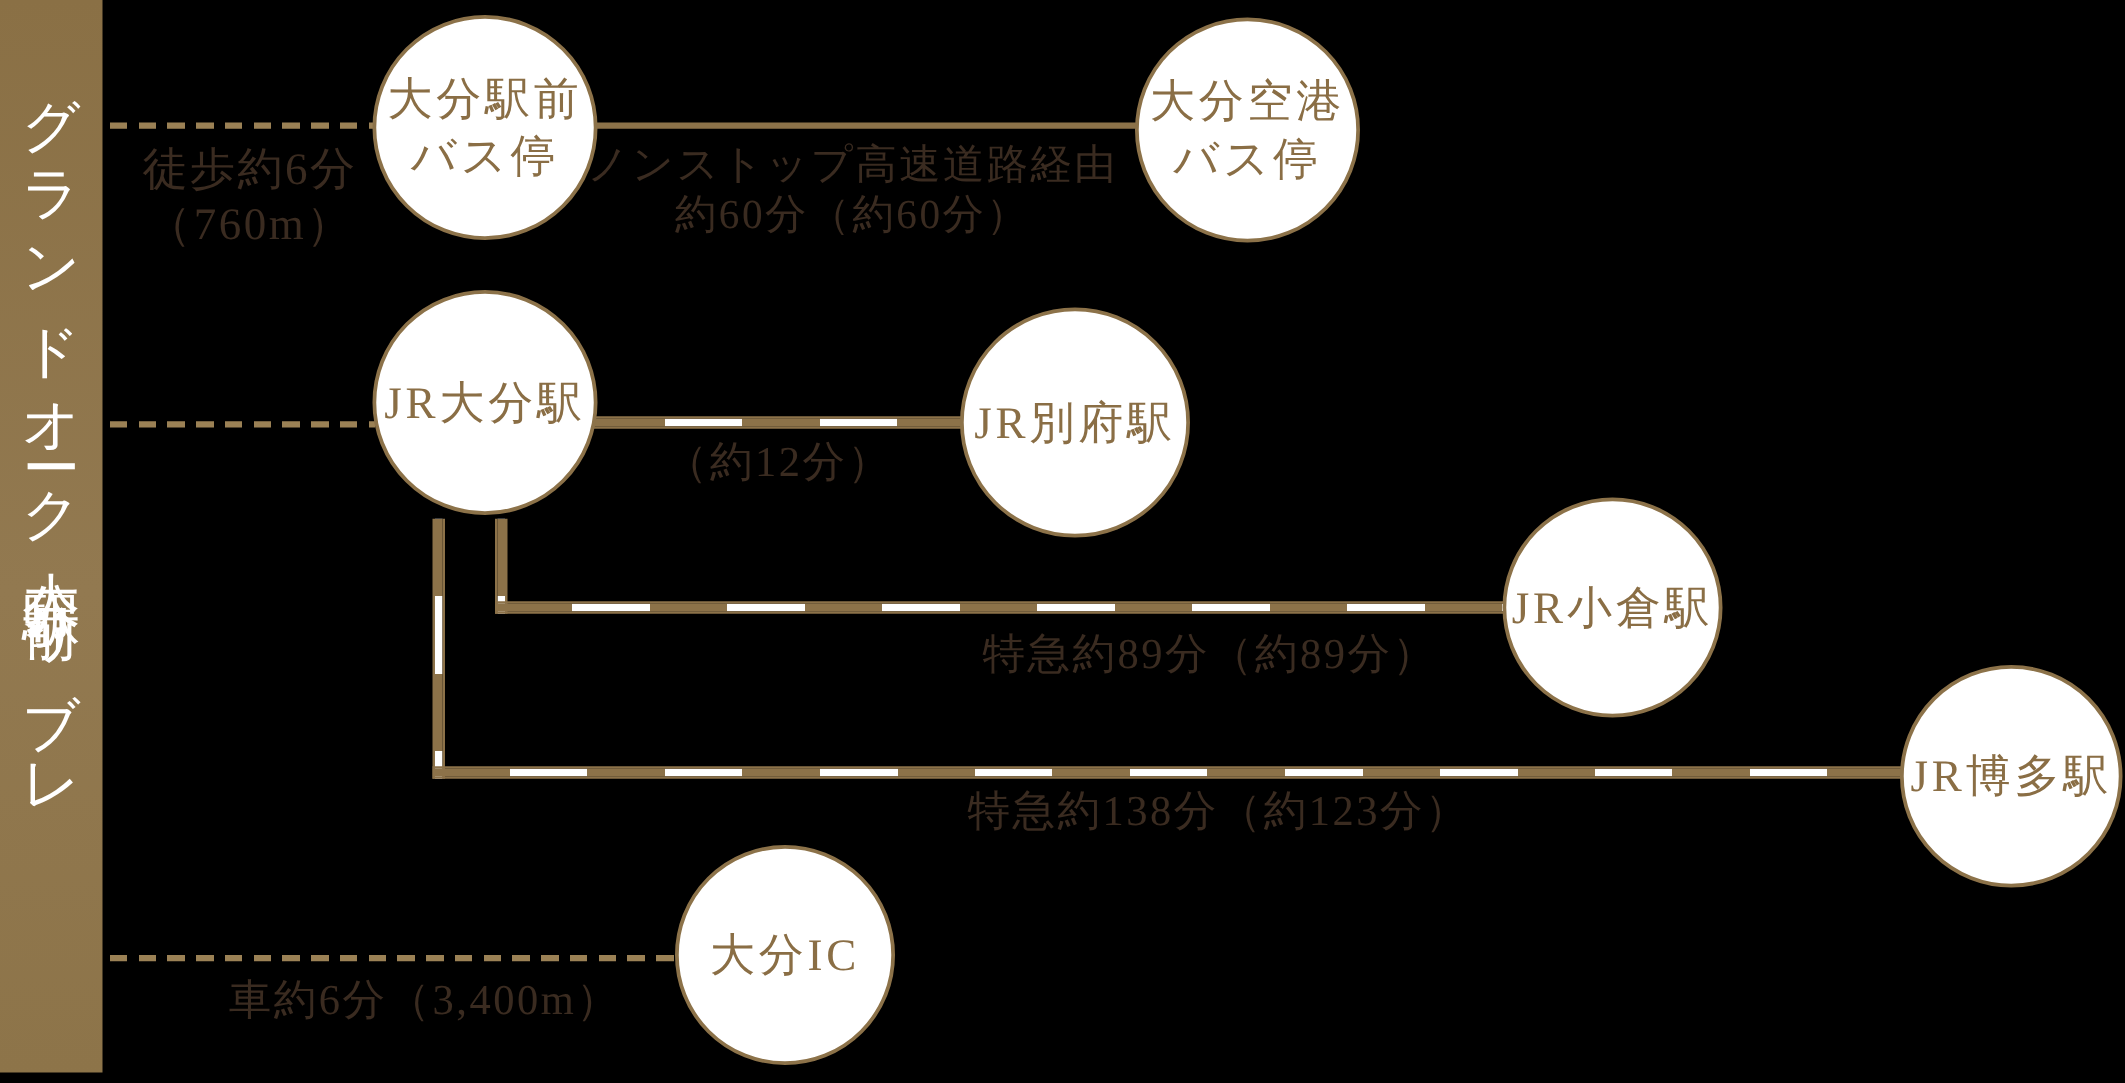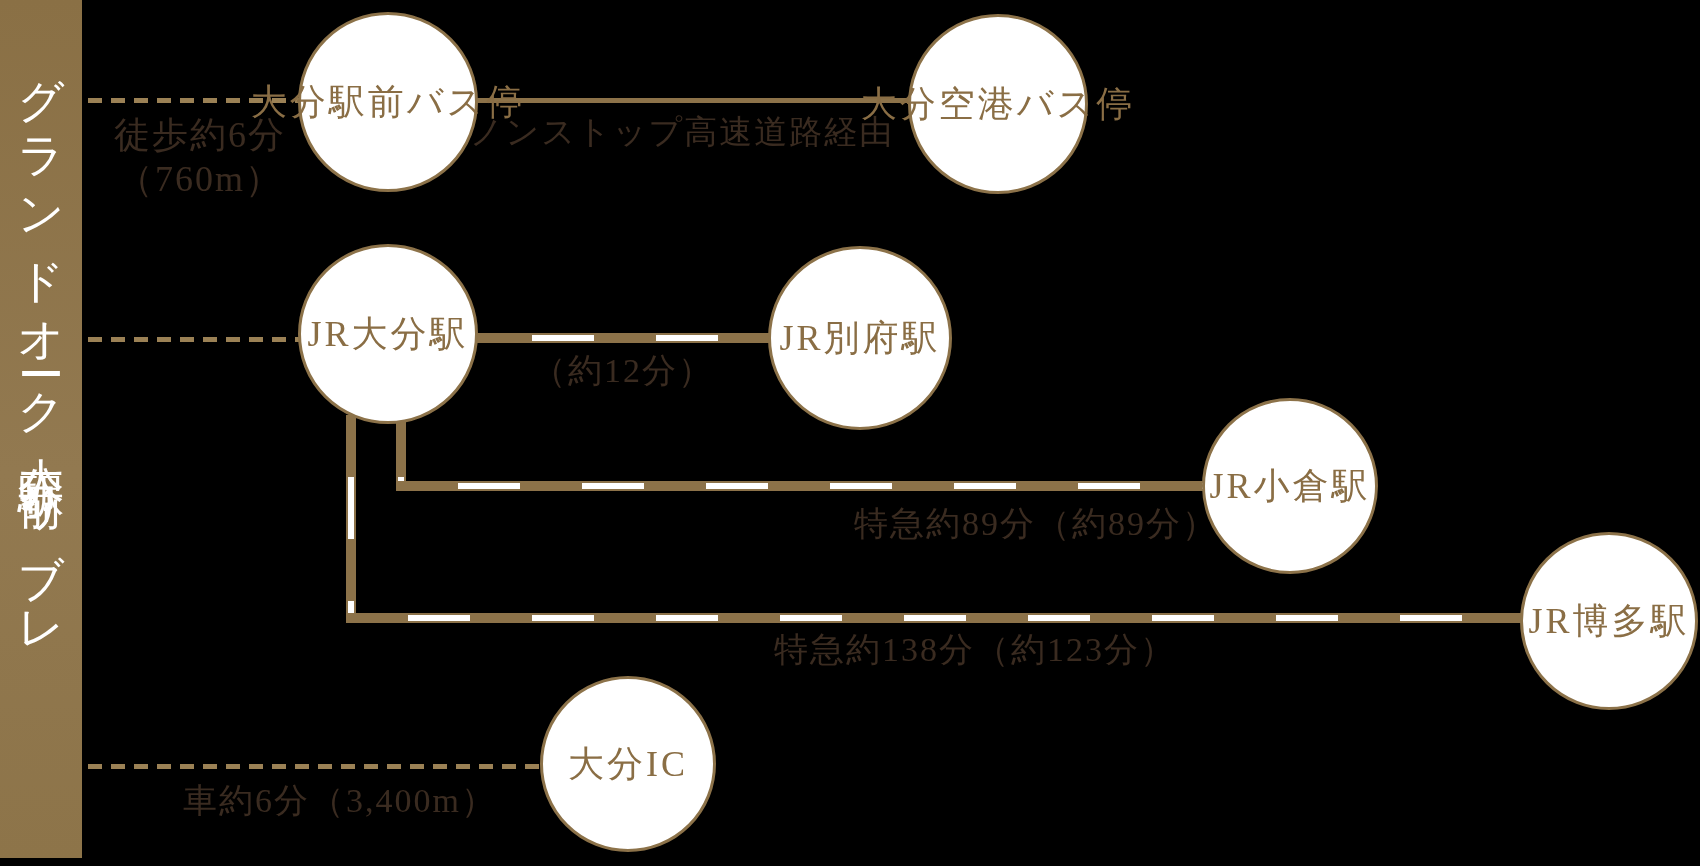--- a/index.html
+++ b/index.html
@@ -53,43 +53,43 @@
   .rail.beppu{left:470px;top:333px;width:306px;}
   .rail.kokura-v{left:396px;top:415px;height:76px;}
   .rail.kokura-h{left:396px;top:481px;width:814px;}
   .rail.hakata-v{left:346px;top:415px;height:208px;}
   .rail.hakata-h{left:346px;top:613px;width:1182px;}
 
   
   .node{
     position:absolute;border-radius:50%;
     background:#ffffff;border:3px solid #8c7249;
-    display:flex;flex-direction:row;align-items:center;justify-content:center;
+    display:flex;flex-direction:column;align-items:center;justify-content:center;
     color:#8a6e45;text-align:center;
     font-size:36px;letter-spacing:3px;line-height:46px;
     box-sizing:border-box;white-space:nowrap;
   }
   .node.a{left:298px;top:12px;width:180px;height:180px;}
   .node.b{left:908px;top:14px;width:180px;height:180px;}
-  .node.c{left:298px;top:244px;width:180px;height:180px;}
+  .node.c{left:298px;top:232px;width:180px;height:180px;}
   .node.d{left:768px;top:246px;width:184px;height:184px;}
   .node.e{left:1202px;top:398px;width:176px;height:176px;}
   .node.f{left:1520px;top:532px;width:178px;height:178px;}
   .node.g{left:540px;top:676px;width:176px;height:176px;}
 
   
   .lbl{
     position:absolute;color:#3a2b20;text-align:center;
     font-size:34px;line-height:41px;letter-spacing:2px;white-space:nowrap;
   }
   .lbl.walk-bus{left:60px;top:113px;width:280px;font-size:36px;line-height:44px;}
   .lbl.bus-airport{left:432px;top:112px;width:500px;font-size:33px;line-height:40px;}
   .lbl.walk-jr{left:55px;top:351px;width:280px;font-size:36px;line-height:44px;}
   .lbl.local{left:473px;top:350px;width:300px;}
-  .lbl.exp-kokura{left:718px;top:503px;width:500px;text-align:right;}
+  .lbl.exp-kokura{left:718px;top:503px;width:500px;}
   .lbl.exp-hakata{left:665px;top:629px;width:620px;}
   .lbl.car{left:140px;top:780px;width:400px;}
 </style>
 </head>
 <body>
 
 <div class="stage">
 
   <div class="dash d1"></div>
   <div class="dash d2"></div>
@@ -128,20 +128,21 @@
   <div class="node f">
     <span>JR博多駅</span>
   </div>
 
   <div class="lbl walk-bus">
     <div>徒歩約6分</div>
     <div>（760m）</div>
   </div>
   <div class="lbl bus-airport">
     <div>ノンストップ高速道路経由</div>
+    <div>約60分（約60分）</div>
   </div>
   <div class="lbl local">
     <div>（約12分）</div>
   </div>
   <div class="lbl exp-kokura">特急約89分（約89分）</div>
   <div class="lbl exp-hakata">特急約138分（約123分）</div>
   <div class="lbl car">車約6分（3,400m）</div>
 
 </div>
 

